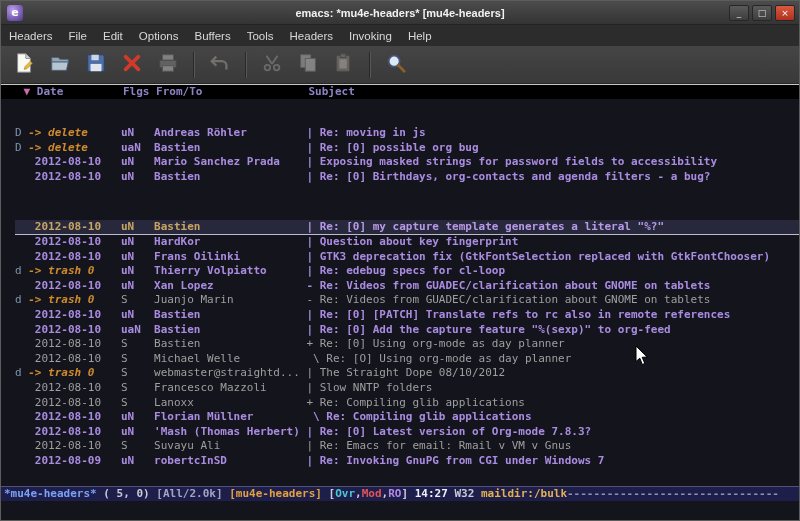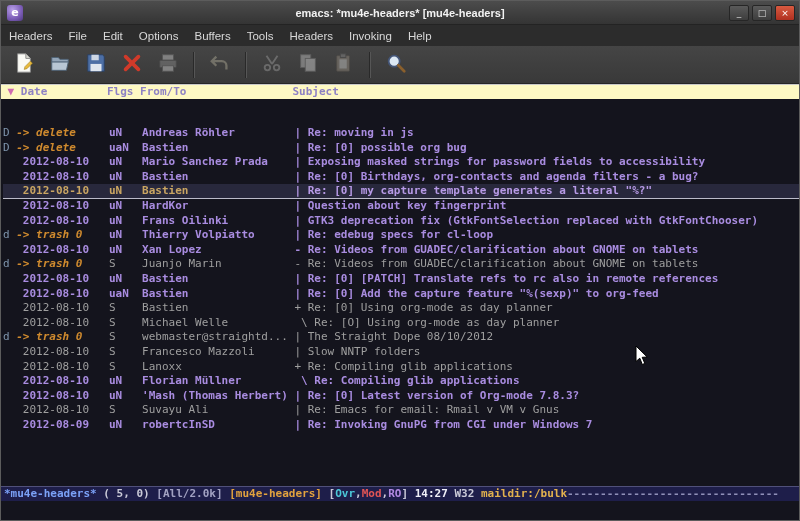--- a/index.html
+++ b/index.html
@@ -19,31 +19,31 @@
   .menubar { height: 21px; flex: 0 0 21px; background: #2c2c2c; display: flex; align-items: center; font-size: 11.5px; color: #d8d8d8; }
   .menu-item { padding: 3px 8px; cursor: default; }
 
   
   .toolbar { height: 38px; flex: 0 0 38px; background: linear-gradient(#454545, #393939); border-bottom: 1px solid #262626; display: flex; align-items: center; padding-left: 8px; gap: 6px; }
   .tool-btn { width: 30px; height: 30px; background: transparent; border: none; display: flex; align-items: center; justify-content: center; }
   .tool-btn.disabled { opacity: .38; filter: grayscale(75%); }
   .tool-sep { width: 2px; height: 26px; border-left: 1px solid #292929; border-right: 1px solid #565656; margin: 0 4px; }
 
   
-  .headerline { height: 15px; flex: 0 0 15px; background: #fef9c3; border-top: 1px solid #c9c9c9; font: bold 11px "DejaVu Sans Mono", monospace; color: #8e82c4; white-space: pre; line-height: 13px; padding-left: 0; overflow: hidden; }
+  .headerline { height: 15px; flex: 0 0 15px; background: #000000; border-top: 1px solid #c9c9c9; font: bold 11px "DejaVu Sans Mono", monospace; color: #8e82c4; white-space: pre; line-height: 13px; padding-left: 16px; overflow: hidden; }
   .headerline .hl-mark { color: #cf6bb0; }
 
   
-  .buffer { flex: 1 1 auto; overflow: hidden; font: bold 11px "DejaVu Sans Mono", monospace; white-space: pre; padding-left: 2px; padding-top: 1px; }
+  .buffer { flex: 1 1 auto; overflow: hidden; font: bold 11px "DejaVu Sans Mono", monospace; white-space: pre; padding-left: 14px; padding-top: 1px; }
   .row { height: 14.6px; line-height: 14.6px; overflow: hidden; }
   .row.unread { color: #a98ce0; }
   .row.read { color: #9f9f9f; font-weight: normal; }
   .row .mk { color: #7e94ab; font-weight: normal; }
   .row .mt { color: #cf8a2e; font-style: italic; font-weight: bold; }
-  .row.current { background: #28283c; border-bottom: 1px solid #bcbcca; color: #b79ae6; }
+  .row.current { background: #28283c; border-bottom: 1px solid #bcbcca; color: #b79ae6; margin-top: 36px; }
   .row.current .dt, .row.current .fl, .row.current .fr { color: #c9a562; }
   .end-marker { color: #c0782e; font-style: italic; height: 14.6px; line-height: 14.6px; }
 
   
   .modeline { height: 15px; flex: 0 0 15px; background: #1e1e4a; border-top: 1px solid #50507a; font: bold 11px "DejaVu Sans Mono", monospace; white-space: pre; line-height: 13px; padding-left: 3px; overflow: hidden; }
   .ml-buffer-name { color: #7ba1f7; }
   .ml-plain { color: #cacad8; text-align: center; }
   .ml-dim { color: #a2a2c2; }
   .ml-major-mode { color: #e2a23e; }
   .ml-overwrite { color: #4cc8d8; }

